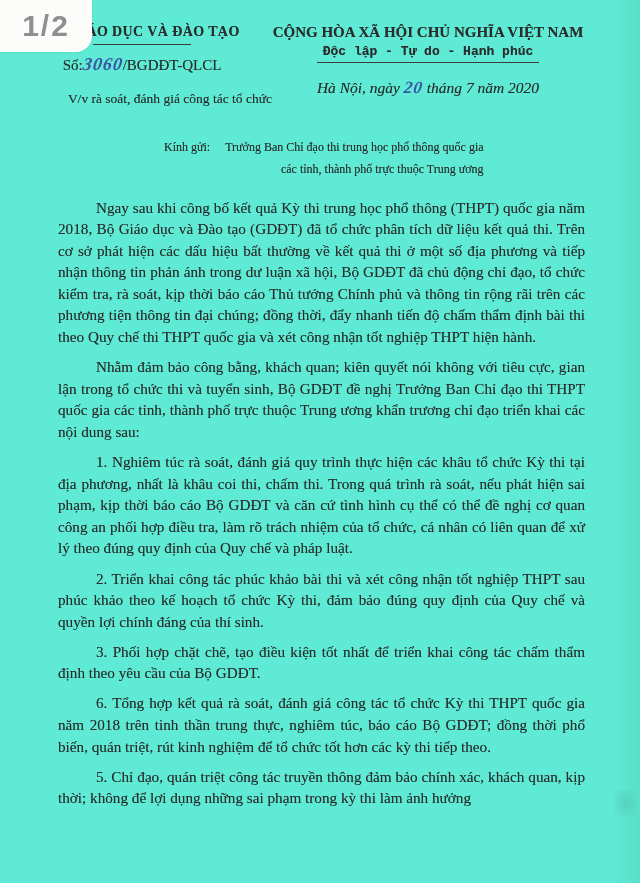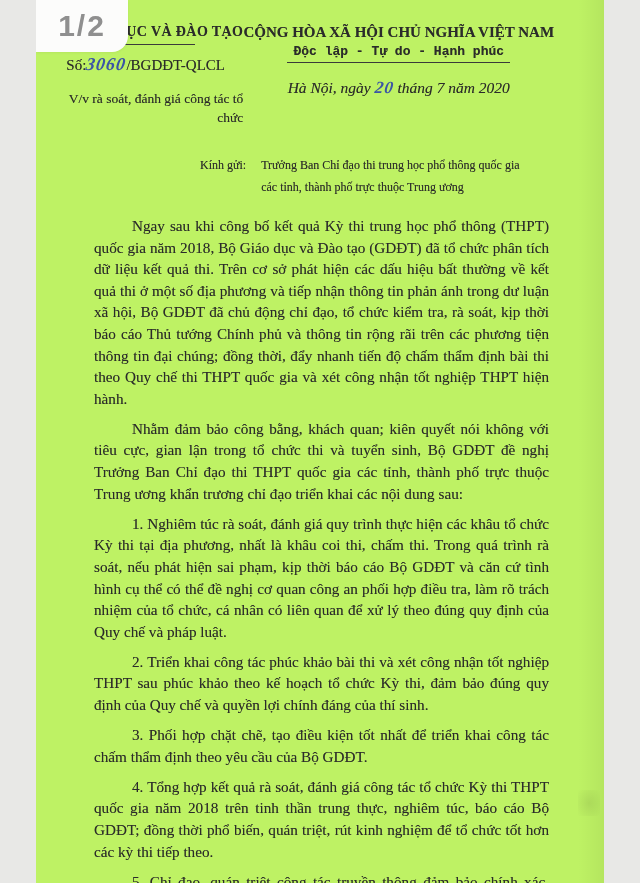--- a/index.html
+++ b/index.html
@@ -1,21 +1,21 @@
 <!DOCTYPE html>
 <html><head>
 <meta charset="utf-8">
 <style>
   * { margin:0; padding:0; box-sizing:border-box; }
   html,body { background:#e8e8e6; }
   .page {
     position:relative;
-    width:568px; height:883px;
+    width:640px; height:883px;
     margin:0 auto;
-    background:#bef264;
+    background:#5eead4;
     overflow:hidden;
     font-family:"Liberation Serif","DejaVu Serif",serif;
     color:#2b2b2b;
     text-shadow:0 0 0.4px rgba(0,0,0,0.35);
   }
   .page::after{
     content:"";
     position:absolute; top:0; right:0; width:26px; height:100%;
     background:linear-gradient(to left, rgba(0,0,0,0.05), rgba(0,0,0,0));
     pointer-events:none;
@@ -61,21 +61,21 @@
   }
   .date{ font-style:italic; font-size:15.5px; margin-top:15px; white-space:nowrap; }
   .date .hand{ font-size:17px; }
   
   .salutation{
     display:flex; gap:15px;
     margin:27px 60px 0 164px;
     font-size:12px; line-height:22px;
   }
   .salutation .label{ white-space:nowrap; }
-  .recipient-l2{ text-align:left; }
+  .recipient-l2{ text-align:right; }
   
   .body{
     margin:17px 55px 12px 58px;
     font-size:15.2px; line-height:21.6px;
     text-align:justify;
   }
   .body p{ text-indent:38px; margin-bottom:8.5px; }
 </style>
 </head>
 <body>
@@ -111,17 +111,17 @@
       <div class="recipient-l2">các tỉnh, thành phố trực thuộc Trung ương</div>
     </div>
   </div>
 
   <div class="body">
     <p>Ngay sau khi công bố kết quả Kỳ thi trung học phổ thông (THPT) quốc gia năm 2018, Bộ Giáo dục và Đào tạo (GDĐT) đã tổ chức phân tích dữ liệu kết quả thi. Trên cơ sở phát hiện các dấu hiệu bất thường về kết quả thi ở một số địa phương và tiếp nhận thông tin phản ánh trong dư luận xã hội, Bộ GDĐT đã chủ động chỉ đạo, tổ chức kiểm tra, rà soát, kịp thời báo cáo Thủ tướng Chính phủ và thông tin rộng rãi trên các phương tiện thông tin đại chúng; đồng thời, đẩy nhanh tiến độ chấm thẩm định bài thi theo Quy chế thi THPT quốc gia và xét công nhận tốt nghiệp THPT hiện hành.</p>
     <p>Nhằm đảm bảo công bằng, khách quan; kiên quyết nói không với tiêu cực, gian lận trong tổ chức thi và tuyển sinh, Bộ GDĐT đề nghị Trưởng Ban Chỉ đạo thi THPT quốc gia các tỉnh, thành phố trực thuộc Trung ương khẩn trương chỉ đạo triển khai các nội dung sau:</p>
     <p>1. Nghiêm túc rà soát, đánh giá quy trình thực hiện các khâu tổ chức Kỳ thi tại địa phương, nhất là khâu coi thi, chấm thi. Trong quá trình rà soát, nếu phát hiện sai phạm, kịp thời báo cáo Bộ GDĐT và căn cứ tình hình cụ thể có thể đề nghị cơ quan công an phối hợp điều tra, làm rõ trách nhiệm của tổ chức, cá nhân có liên quan để xử lý theo đúng quy định của Quy chế và pháp luật.</p>
     <p>2. Triển khai công tác phúc khảo bài thi và xét công nhận tốt nghiệp THPT sau phúc khảo theo kế hoạch tổ chức Kỳ thi, đảm bảo đúng quy định của Quy chế và quyền lợi chính đáng của thí sinh.</p>
     <p>3. Phối hợp chặt chẽ, tạo điều kiện tốt nhất để triển khai công tác chấm thẩm định theo yêu cầu của Bộ GDĐT.</p>
-    <p>4. Tổng hợp kết quả rà soát, đánh giá công tác tổ chức Kỳ thi THPT quốc gia năm 2018 trên tinh thần trung thực, nghiêm túc, báo cáo Bộ GDĐT; đồng thời phổ biến, quán triệt, rút kinh nghiệm để tổ chức tốt hơn các kỳ thi tiếp theo.</p>
+    <p>6. Tổng hợp kết quả rà soát, đánh giá công tác tổ chức Kỳ thi THPT quốc gia năm 2018 trên tinh thần trung thực, nghiêm túc, báo cáo Bộ GDĐT; đồng thời phổ biến, quán triệt, rút kinh nghiệm để tổ chức tốt hơn các kỳ thi tiếp theo.</p>
     <p>5. Chỉ đạo, quán triệt công tác truyền thông đảm bảo chính xác, khách quan, kịp thời; không để lợi dụng những sai phạm trong kỳ thi làm ảnh hưởng</p>
   </div>
 
 </div>
 
 </body></html>

